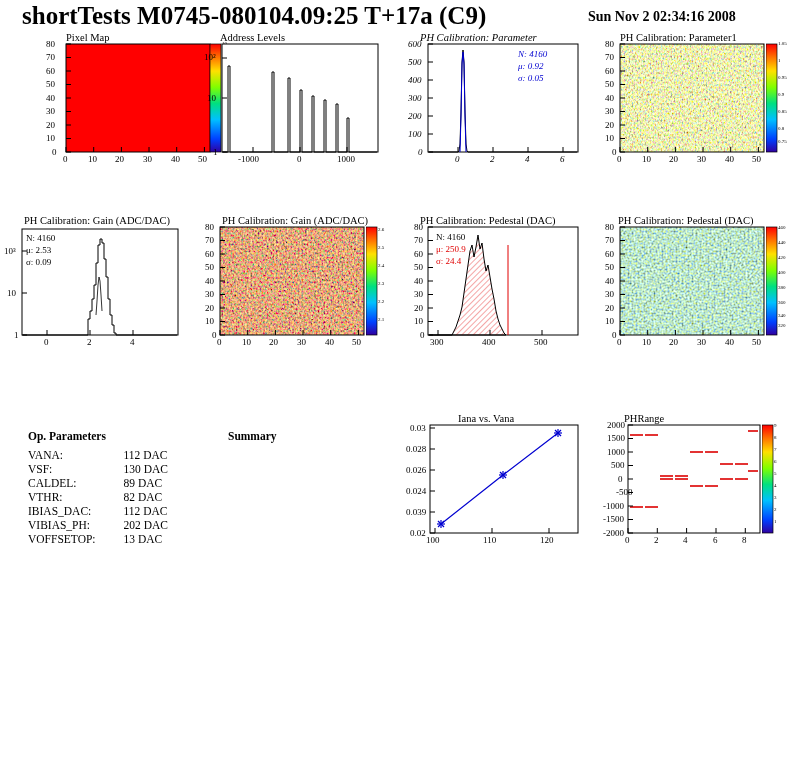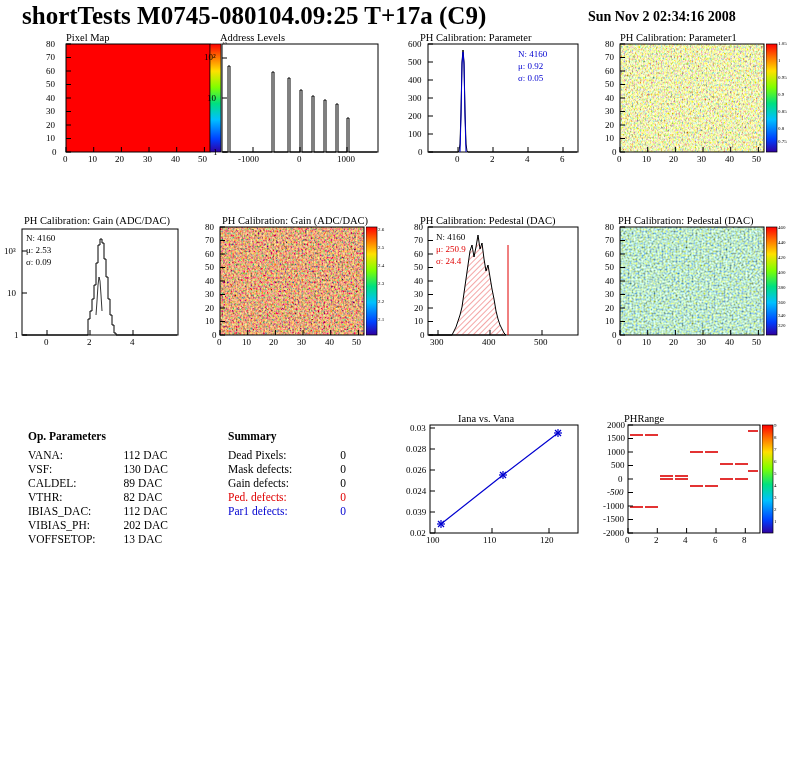--- a/index.html
+++ b/index.html
@@ -111,21 +111,21 @@
     </g>
   </svg>
   <div class="axlabel" style="left:13px;top:115px;">1</div>
   <div class="axlabel" style="left:7px;top:61px;">10</div>
   <div class="axlabel" style="left:4px;top:20px;">10²</div>
   <div class="axlabel" style="left:38px;top:122px;">-1000</div>
   <div class="axlabel" style="left:97px;top:122px;">0</div>
   <div class="axlabel" style="left:137px;top:122px;">1000</div>
 </div>
 
-<div class="panel" style="left:400px;top:32px;width:200px;height:135px;">
+<div class="panel" style="left:400px;top:32px;width:200px;height:135px;font-style:italic;">
   <div class="ptitle" style="left:20px;top:0px;">PH Calibration: Parameter</div>
   <svg width="200" height="135">
     <rect x="28" y="12" width="150" height="108" fill="#fff" stroke="#000" stroke-width="1"></rect>
     <polyline points="29,120 58,120 59,119 60,112 61,80 62,30 63,18 64,30 65,80 66,112 67,119 68,120 177,120" fill="none" stroke="#000" stroke-width="1"></polyline>
     <polyline points="60,120 61,84 62,32 63,20 64,32 65,84 66,120" fill="none" stroke="#0000d0" stroke-width="1"></polyline>
     <g stroke="#000" stroke-width="1">
       <line x1="28" y1="120" x2="33" y2="120"></line>
         <line x1="28" y1="102" x2="33" y2="102"></line>
         <line x1="28" y1="84" x2="33" y2="84"></line>
       <line x1="28" y1="66" x2="33" y2="66"></line>
@@ -428,44 +428,20 @@
     <tr>
           <td>VOFFSETOP:</td>
           <td class="v">13 DAC</td>
         </tr>
   </tbody>
     </table>
 </div>
 
 <div class="txtblk" style="left:228px;top:430px;">
   <div style="font-weight:bold;margin-bottom:7px;">Summary</div>
-  <table class="summ">
-    <tbody>
-        <tr>
-          <td>Dead Pixels:</td>
-          <td class="v">0</td>
-        </tr>
-    <tr>
-          <td>Mask defects:</td>
-          <td class="v">0</td>
-        </tr>
-    <tr>
-          <td>Gain defects:</td>
-          <td class="v">0</td>
-        </tr>
-    <tr class="red">
-          <td>Ped. defects:</td>
-          <td class="v">0</td>
-        </tr>
-    <tr class="blue">
-          <td>Par1 defects:</td>
-          <td class="v">0</td>
-        </tr>
-  </tbody>
-    </table>
 </div>
 
 <div class="panel" style="left:400px;top:413px;width:200px;height:135px;">
   <div class="ptitle" style="left:58px;top:0px;">Iana vs. Vana</div>
   <svg width="200" height="135">
     <rect x="30" y="12" width="148" height="108" fill="#fff" stroke="#000" stroke-width="1"></rect>
     <polyline points="41,111 103,62 158,20" fill="none" stroke="#0000d0" stroke-width="1.2"></polyline>
     <g stroke="#0000d0" stroke-width="1.2">
       <line x1="37" y1="111" x2="45" y2="111"></line>
         <line x1="41" y1="107" x2="41" y2="115"></line>
@@ -544,21 +520,21 @@
       <line x1="28" y1="120" x2="28" y2="115"></line>
         <line x1="57.3" y1="120" x2="57.3" y2="115"></line>
         <line x1="86.6" y1="120" x2="86.6" y2="115"></line>
       <line x1="116" y1="120" x2="116" y2="115"></line>
         <line x1="145.3" y1="120" x2="145.3" y2="115"></line>
     </g>
   </svg>
   <div class="axlabel" style="left:3px;top:115px;">-2000</div>
   <div class="axlabel" style="left:3px;top:101px;">-1500</div>
   <div class="axlabel" style="left:3px;top:88px;">-1000</div>
-  <div class="axlabel" style="left:7px;top:74px;font-style:italic;">-500</div>
+  <div class="axlabel" style="left:16px;top:74px;">-500</div>
   <div class="axlabel" style="left:18px;top:61px;">0</div>
   <div class="axlabel" style="left:11px;top:47px;">500</div>
   <div class="axlabel" style="left:7px;top:34px;">1000</div>
   <div class="axlabel" style="left:7px;top:20px;">1500</div>
   <div class="axlabel" style="left:7px;top:7px;">2000</div>
   <div class="axlabel" style="left:25px;top:122px;">0</div>
   <div class="axlabel" style="left:54px;top:122px;">2</div>
   <div class="axlabel" style="left:83px;top:122px;">4</div>
   <div class="axlabel" style="left:113px;top:122px;">6</div>
   <div class="axlabel" style="left:142px;top:122px;">8</div>

